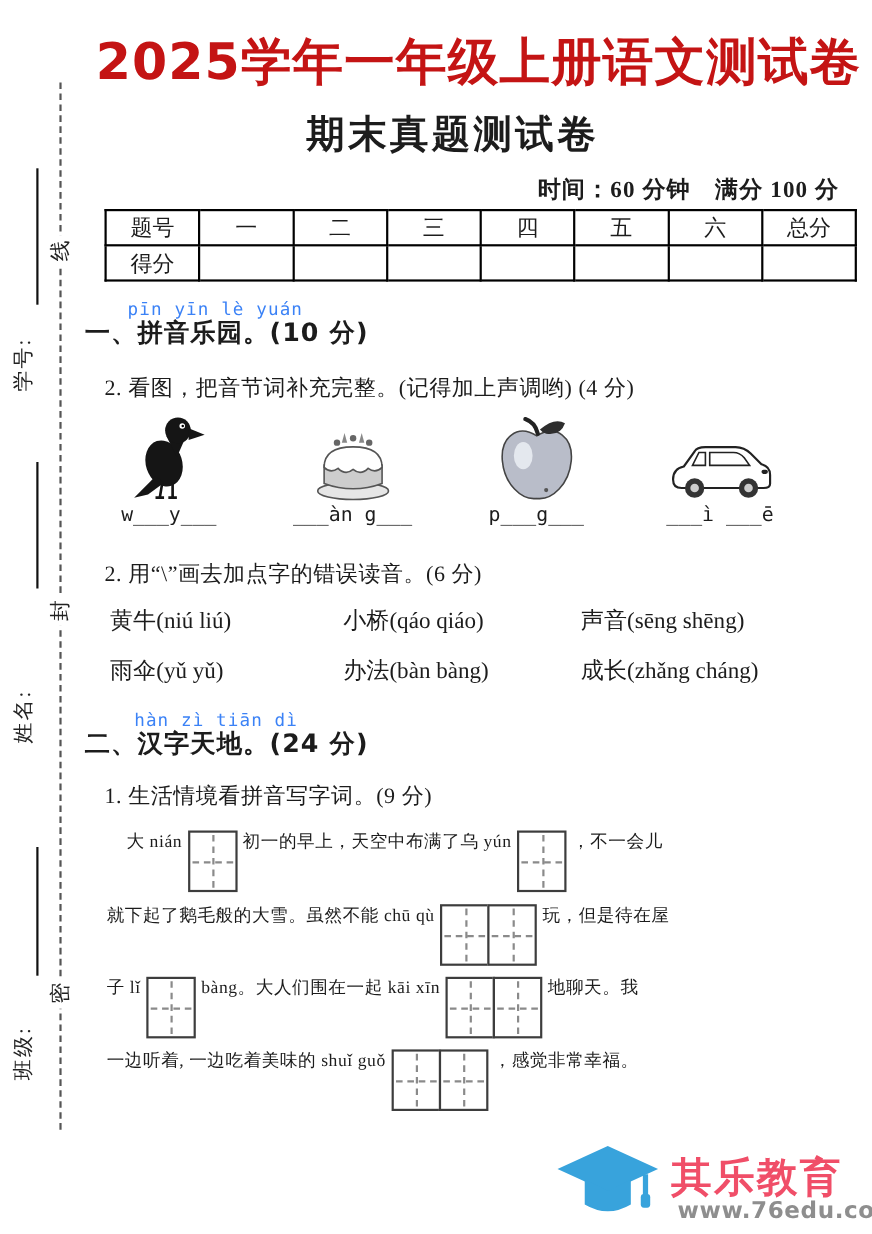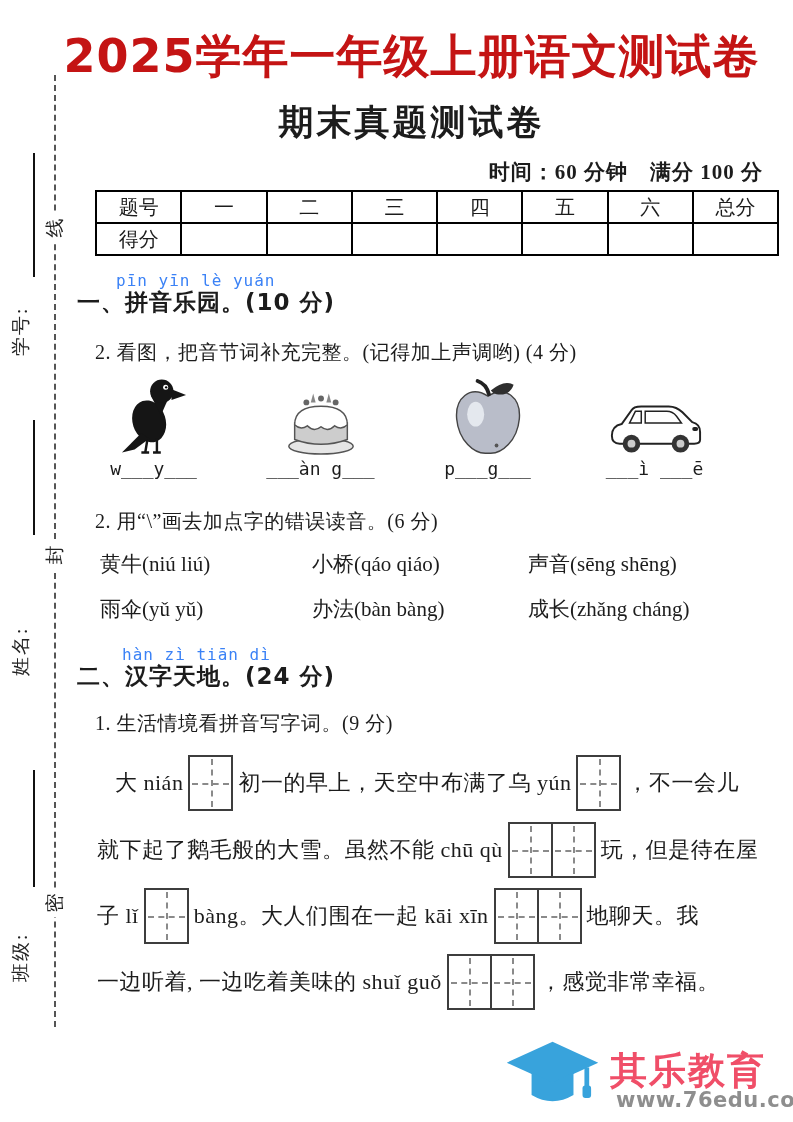--- a/index.html
+++ b/index.html
@@ -16,21 +16,21 @@
     display:flex; align-items:center; justify-content:center;
     font-size:19px; transform:rotate(-90deg); color:#222;
   }
   .write-line { position:absolute; left:33px; border-left:2px solid #111; }
   .margin-label {
     position:absolute; left:8px; width:92px; height:24px; font-size:19px; color:#222;
     transform:rotate(-90deg); transform-origin:top left; letter-spacing:2px; white-space:nowrap;
   }
   
   .title {
-    position:absolute; left:40px; right:10px; top:26px; text-align:center;
+    position:absolute; left:40px; right:10px; top:26px; text-align:right;
     font-family:"DejaVu Sans","Liberation Sans",sans-serif;
     font-weight:900; font-size:46px; letter-spacing:1px; white-space:nowrap;
   }
   .subtitle {
     position:absolute; left:60px; right:30px; top:99px; text-align:center;
     font-weight:bold; font-size:35px; letter-spacing:3px;
   }
   .meta { position:absolute; top:158px; right:30px; font-size:21px; font-weight:bold; letter-spacing:1px;text-align:center; }
   
   table.score { position:absolute; left:77px; top:190px; width:684px; border-collapse:collapse; table-layout:fixed;margin-left:18px; }
@@ -41,21 +41,21 @@
   .q { position:absolute; font-size:20px; letter-spacing:0.5px; }
   .figures { position:absolute; left:70px; top:370px; width:670px; display:flex; }
   .figcell { width:167px; height:88px; display:flex; align-items:flex-end; justify-content:center; }
   .blanks { position:absolute; left:70px; top:458px; width:670px; display:flex; }
   .blankcell { width:167px; text-align:center; font-family:"DejaVu Sans Mono","Liberation Mono",monospace; font-size:18px; }
   .words {
     position:absolute; left:100px; top:550px; width:645px;
     display:grid; grid-template-columns:212px 216px 1fr; row-gap:17px; font-size:21px;
   }
   
-  .pline { position:absolute; display:flex; align-items:center; font-size:22px; letter-spacing:0.5px; white-space:nowrap; }
+  .pline { position:absolute; display:flex; font-size:16px; letter-spacing:0.5px; white-space:nowrap; }
   .pline span { padding:0 2px; }
   .tzg { width:45px; height:56px; border:2px solid #3d3d3d; position:relative; background:#fff; margin:0 3px; flex:none; }
   .tzg::before { content:""; position:absolute; left:50%; top:2px; bottom:2px; border-left:2px dashed #8a8a8a; }
   .tzg::after  { content:""; position:absolute; top:50%; left:2px; right:2px; border-top:2px dashed #8a8a8a; }
   .tzg2 { display:flex; margin:0 3px; flex:none; }
   .tzg2 .tzg { margin:0; }
   .tzg2 .tzg + .tzg { margin-left:-2px; }
   
   .brand-cap { position:absolute; left:503px; top:1036px; }
   .brand-name {

